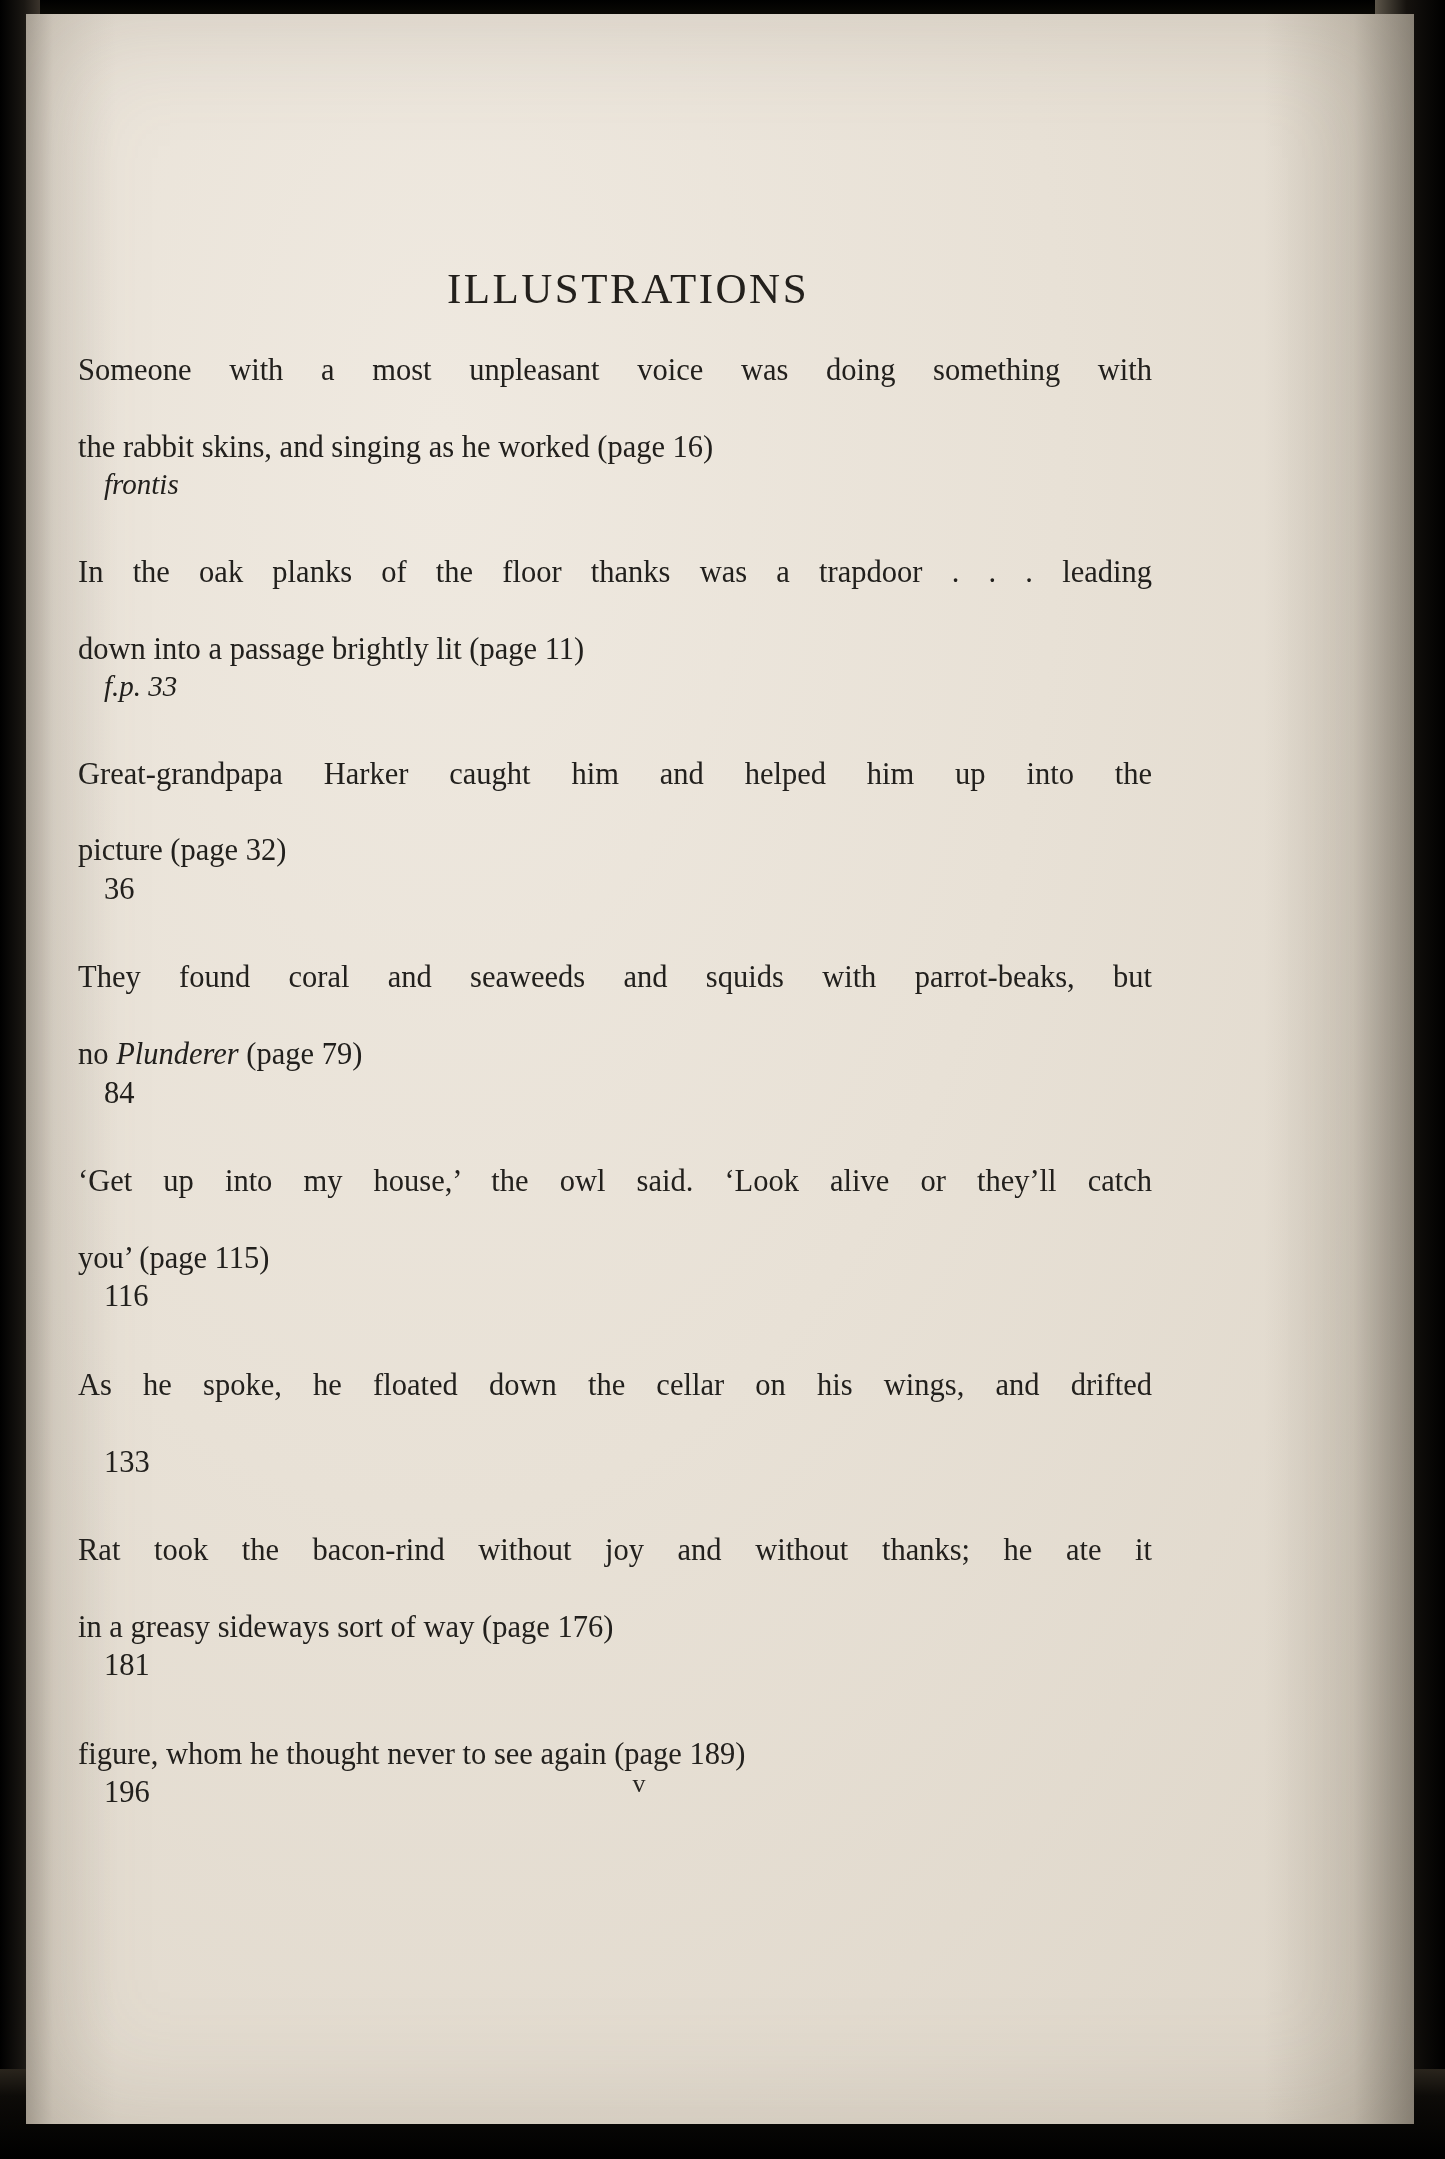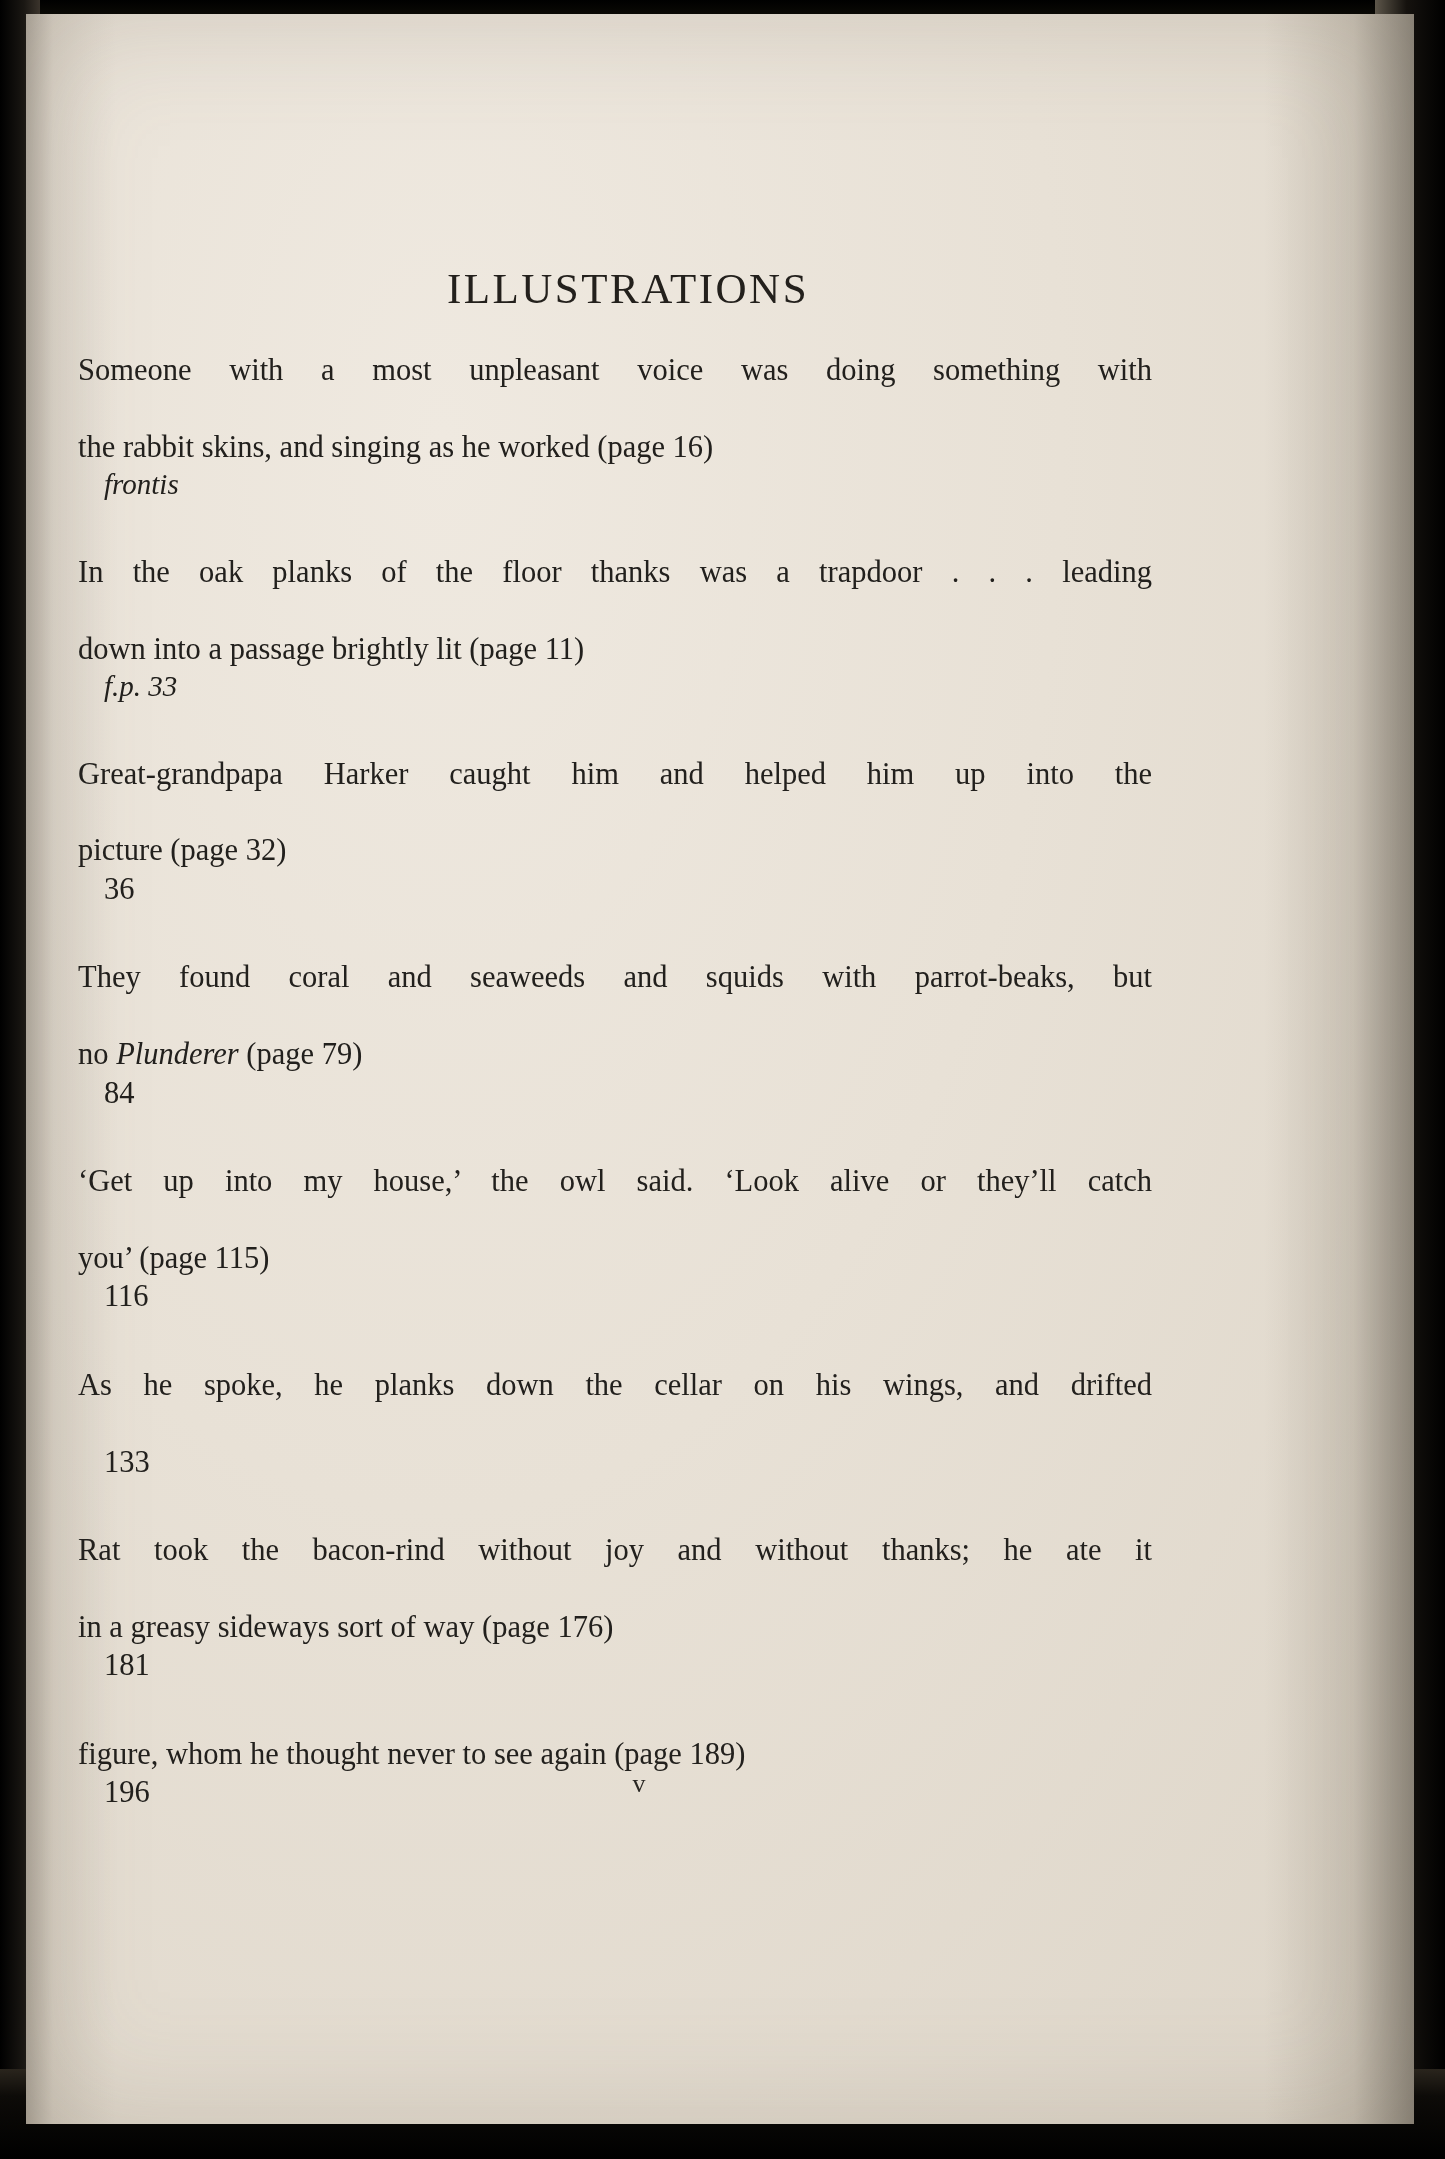--- a/index.html
+++ b/index.html
@@ -205,21 +205,21 @@
 
         <div class="entry">
           <span class="firstline"><span>‘Get up into my house,’ the owl said. ‘Look alive or they’ll catch</span></span>
           <span class="lastline">
             <span class="txt">you’ (page 115)</span>
             <span class="ref">116</span>
           </span>
         </div>
 
         <div class="entry">
-          <span class="firstline"><span>As he spoke, he planks down the cellar on his wings, and drifted</span></span>
+          <span class="firstline"><span>As he spoke, he floated down the cellar on his wings, and drifted</span></span>
           <span class="lastline">
             <span class="ref">133</span>
           </span>
         </div>
 
         <div class="entry">
           <span class="firstline"><span>Rat took the bacon-rind without joy and without thanks; he ate it</span></span>
           <span class="lastline">
             <span class="txt">in a greasy sideways sort of way (page 176)</span>
             <span class="ref">181</span>

